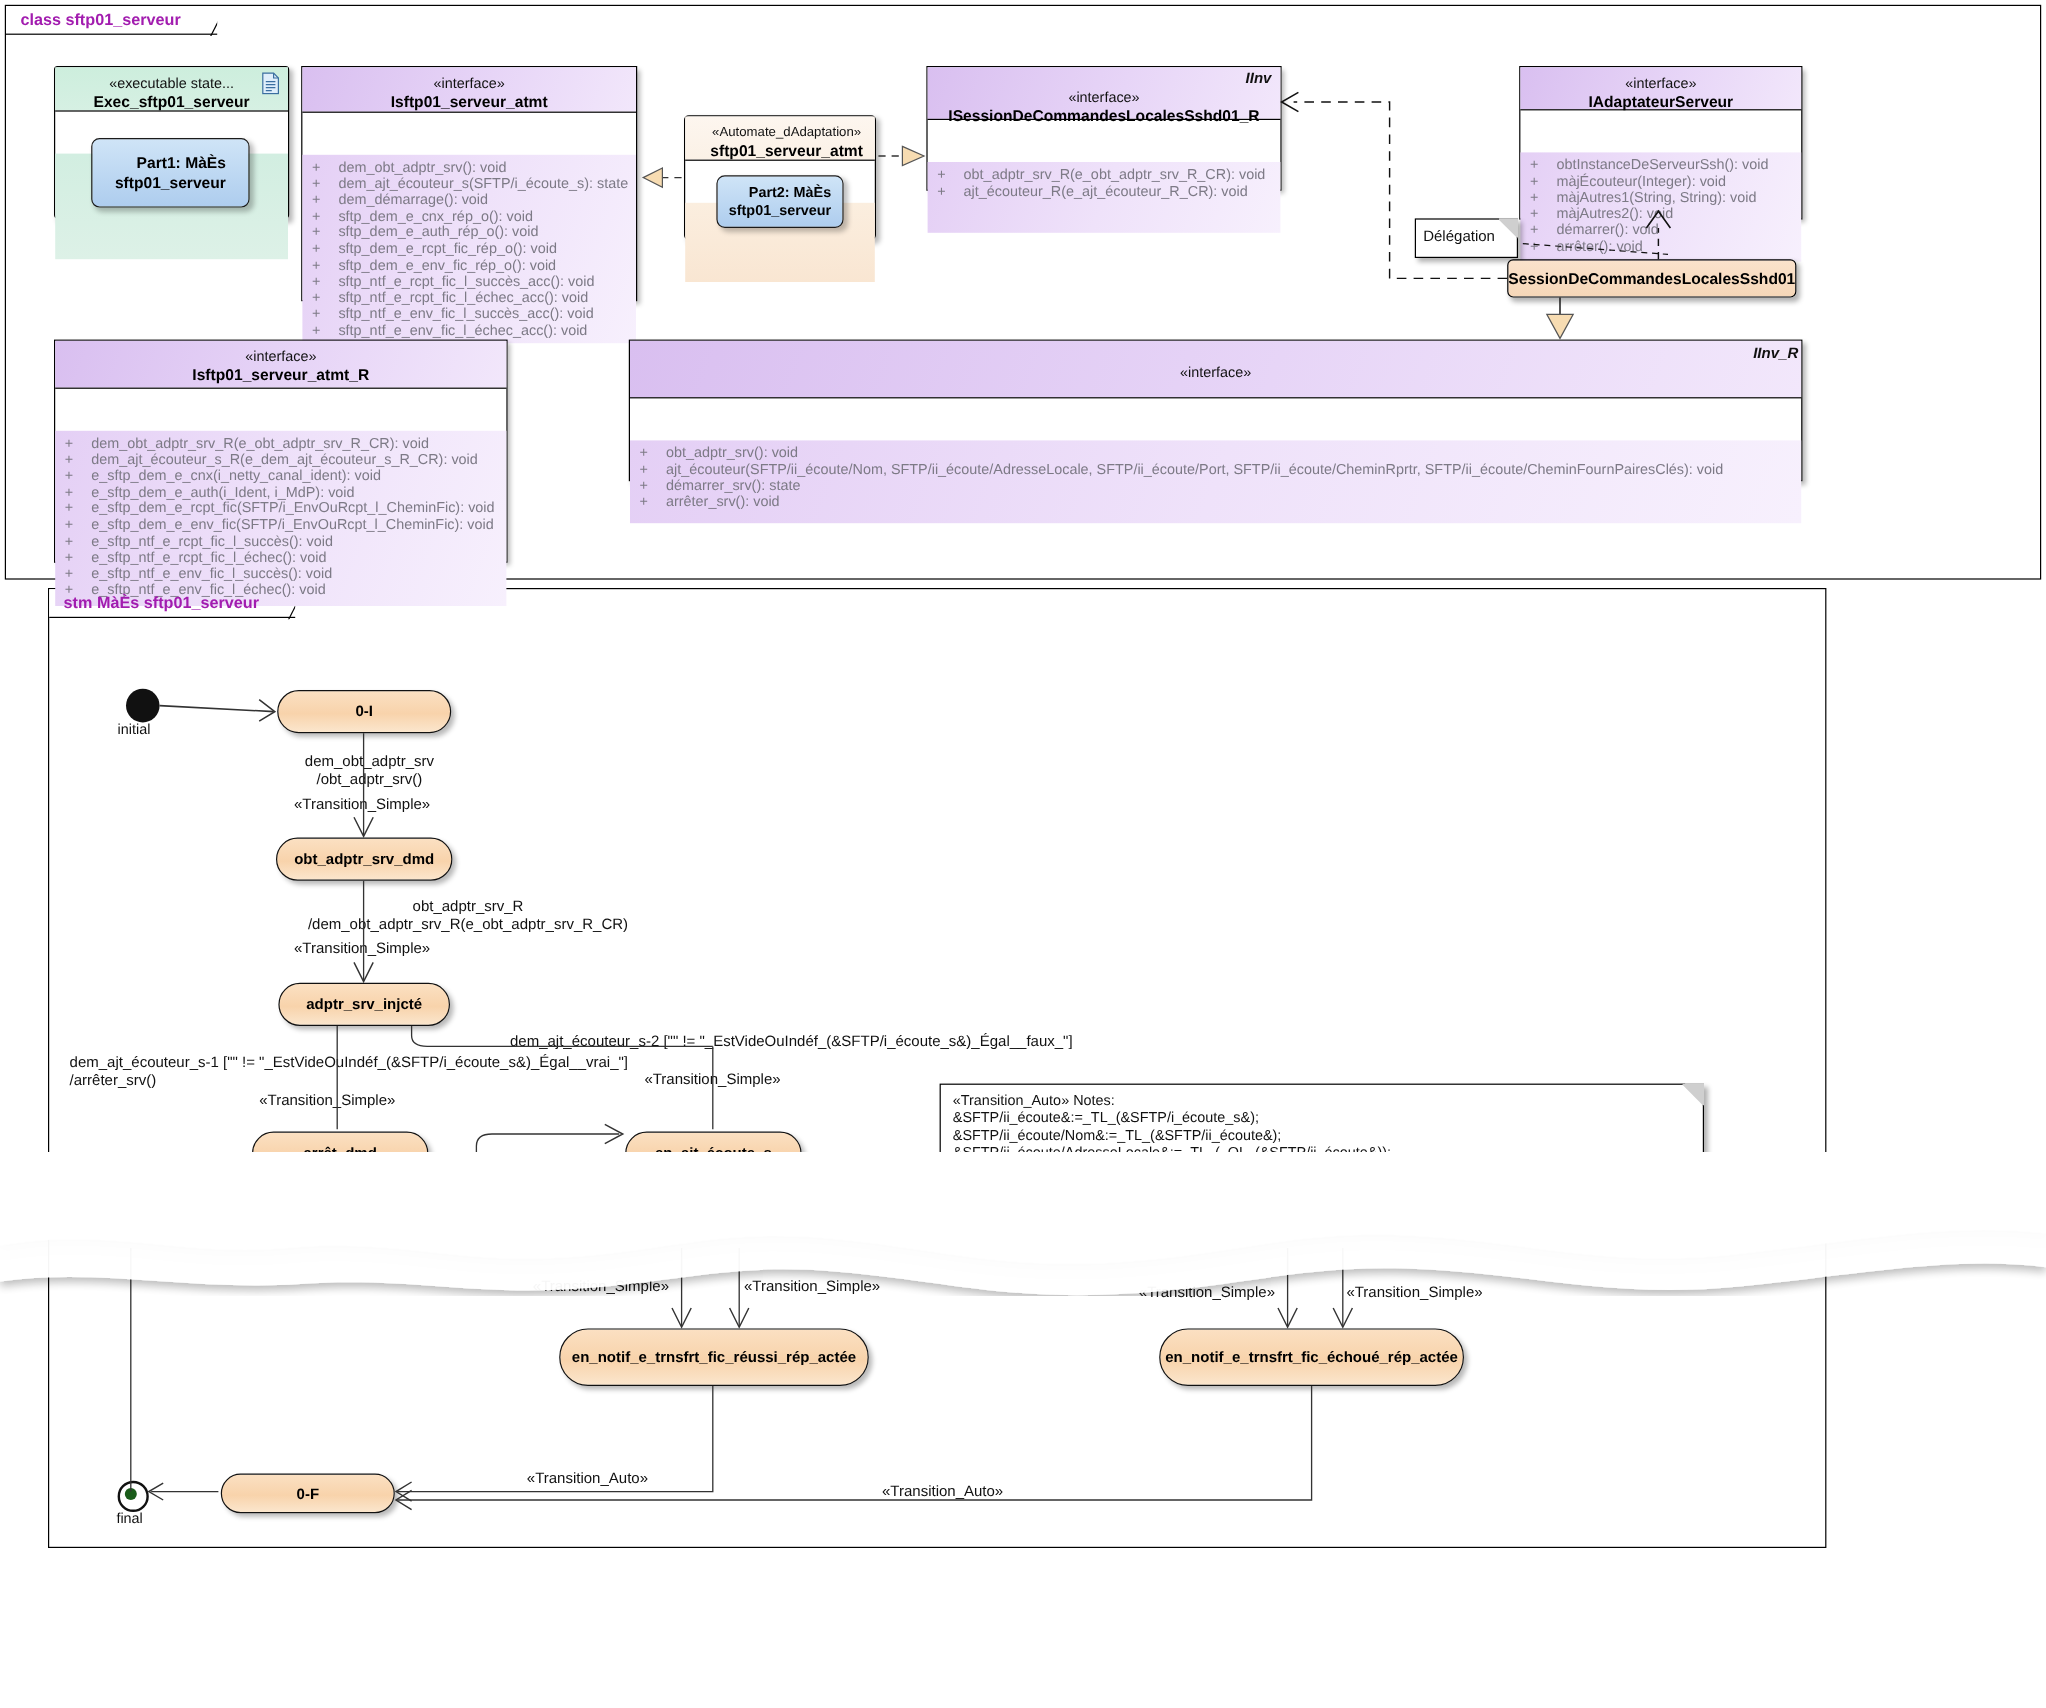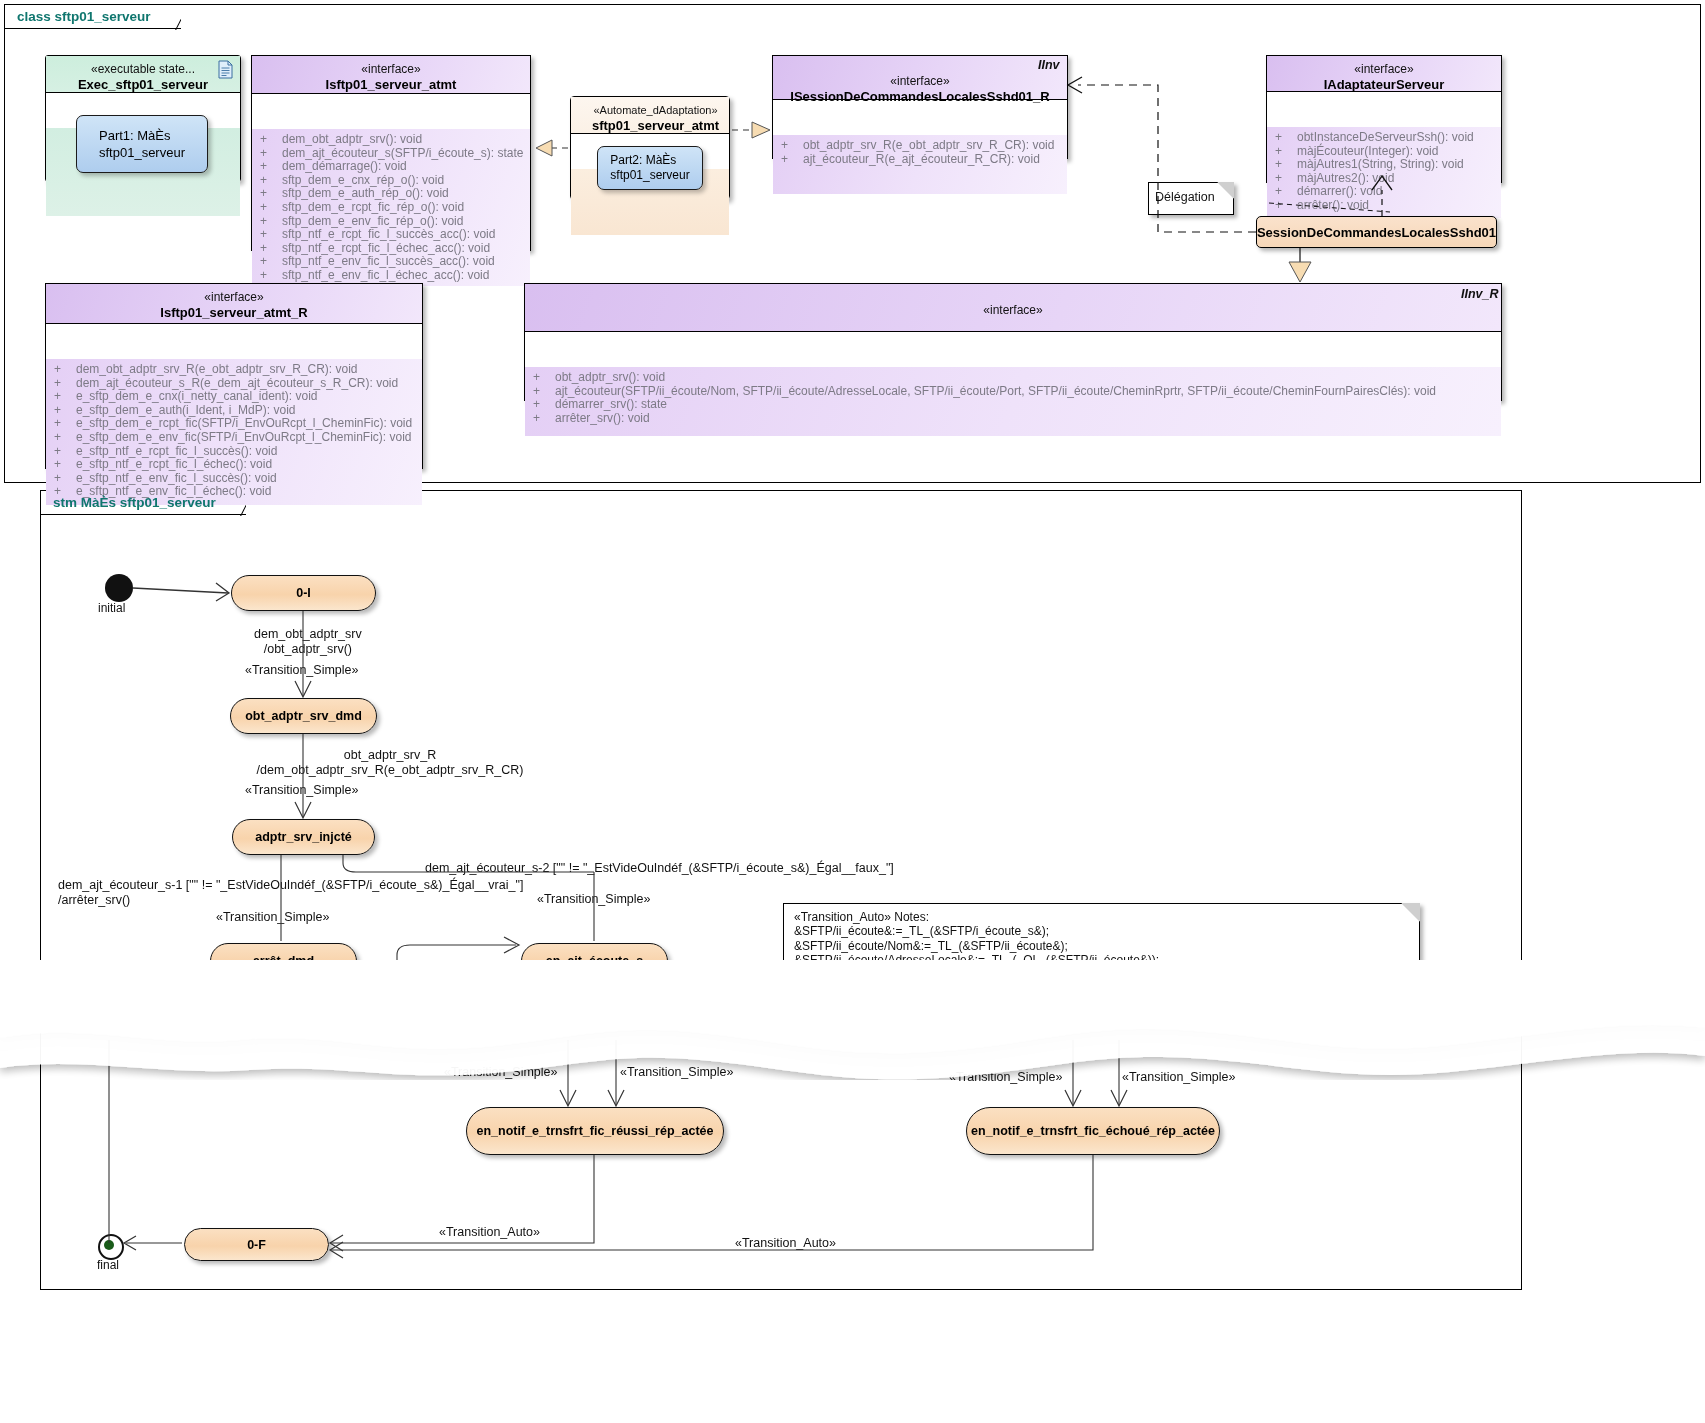--- a/index.html
+++ b/index.html
@@ -4,21 +4,21 @@
 <style>
   html,body{margin:0;padding:0;background:#ffffff;}
   body{font-family:"Liberation Sans", sans-serif;}
   #root{position:relative;width:1705px;height:1423px;overflow:hidden;background:#fff;}
 
   
   .frame{position:absolute;border:1px solid #000;background:#fff;box-sizing:border-box;}
   .tab-wrap{position:absolute;left:0;top:0;}
   .tab-shape{position:relative;display:inline-block;height:24px;}
   .tab-shape .tabtext{position:relative;z-index:2;display:block;height:24px;line-height:24px;padding:0 30px 0 12px;
-      font-weight:bold;font-size:13.5px;color:#0f766e;white-space:nowrap;}
+      font-weight:bold;font-size:13.5px;color:#a21caf;white-space:nowrap;}
   .tab-shape .tabbg{position:absolute;left:0;top:0;right:0;bottom:0;background:#fff;border-right:0;border-bottom:1px solid #000;}
   .tab-shape .tabslant{position:absolute;top:0;right:0;width:18px;height:25px;overflow:hidden;}
   .tab-shape .tabslant:before{content:"";position:absolute;top:-2px;left:-14px;width:28px;height:40px;
       border-right:1px solid #000;transform:rotate(27deg);}
 
   
   .box{position:absolute;box-sizing:border-box;border:1px solid #000;
        box-shadow:3px 3px 4px rgba(0,0,0,.28);}
   .box .hdr{box-sizing:border-box;text-align:center;padding:6px 8px 7px 8px;}
   .box .hdr .stereo{font-size:12px;color:#111;line-height:15px;}
@@ -36,22 +36,22 @@
   .exec .body{background:linear-gradient(180deg,#d2eee1 0%,#ddf1e7 100%);}
 
   
   .autom .hdr{background:linear-gradient(180deg,#fdf6ef 0%,#fbf1e6 100%);border-bottom:1px solid #000;}
   .autom .body{background:linear-gradient(180deg,#fbeedf 0%,#f9e6d2 100%);}
 
   
   .part{position:absolute;border:1px solid #1b1b1b;border-radius:7px;
         background:linear-gradient(180deg,#cfe4f7 0%,#aecdee 100%);
         box-shadow:3px 3px 4px rgba(0,0,0,.25);
-        display:flex;align-items:center;justify-content:center;text-align:left;
-        font-size:13px;font-weight:normal;color:#000;line-height:17px;}
+        display:flex;align-items:center;justify-content:center;text-align:right;
+        font-size:13px;font-weight:bold;color:#000;line-height:17px;}
 
   .corner-lbl{position:absolute;font-size:12.5px;font-style:italic;font-weight:bold;color:#111;}
 
   
   .clsbox{position:absolute;box-sizing:border-box;border:1px solid #000;border-radius:5px;
           background:linear-gradient(180deg,#fae2cc 0%,#f6d7b8 100%);
           box-shadow:3px 3px 4px rgba(0,0,0,.3);
           display:flex;align-items:center;justify-content:center;
           font-size:13px;font-weight:bold;color:#000;}
 
@@ -180,21 +180,21 @@
     <div class="body" style="height:91px;">
       <div class="op"><span class="vis">+</span><span>obtInstanceDeServeurSsh(): void</span></div>
       <div class="op"><span class="vis">+</span><span>màjÉcouteur(Integer): void</span></div>
       <div class="op"><span class="vis">+</span><span>màjAutres1(String, String): void</span></div>
       <div class="op"><span class="vis">+</span><span>màjAutres2(): void</span></div>
       <div class="op"><span class="vis">+</span><span>démarrer(): void</span></div>
       <div class="op"><span class="vis">+</span><span>arrêter(): void</span></div>
     </div>
   </div>
 
-  <div class="note" style="left:1148px;top:182px;width:86px;height:33px;">
+  <div class="note" style="left:1179px;top:182px;width:86px;height:33px;">
     <div class="fold2"></div>
     <div class="fold" style="background:#cfcfcf;clip-path:polygon(0 0,100% 100%,100% 0);"></div>
     <div class="ntxt" style="padding:7px 6px;font-size:12.5px;">Délégation</div>
   </div>
 
   <div class="clsbox" style="left:1256px;top:216px;width:241px;height:32px;">
     <span>SessionDeCommandesLocalesSshd01</span>
   </div>
 
   <div class="box iface" style="left:45px;top:283px;width:378px;height:186px;">

